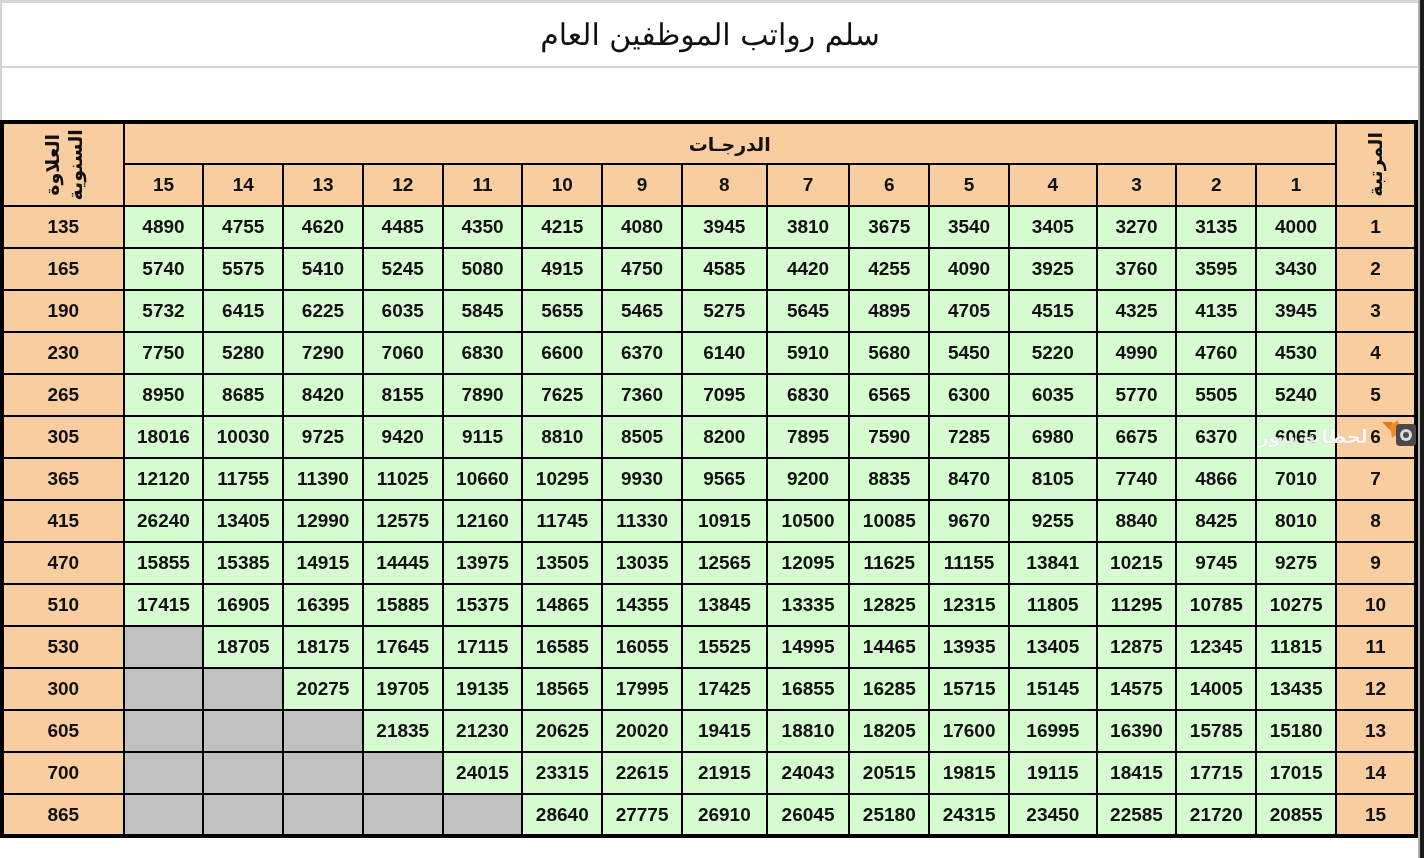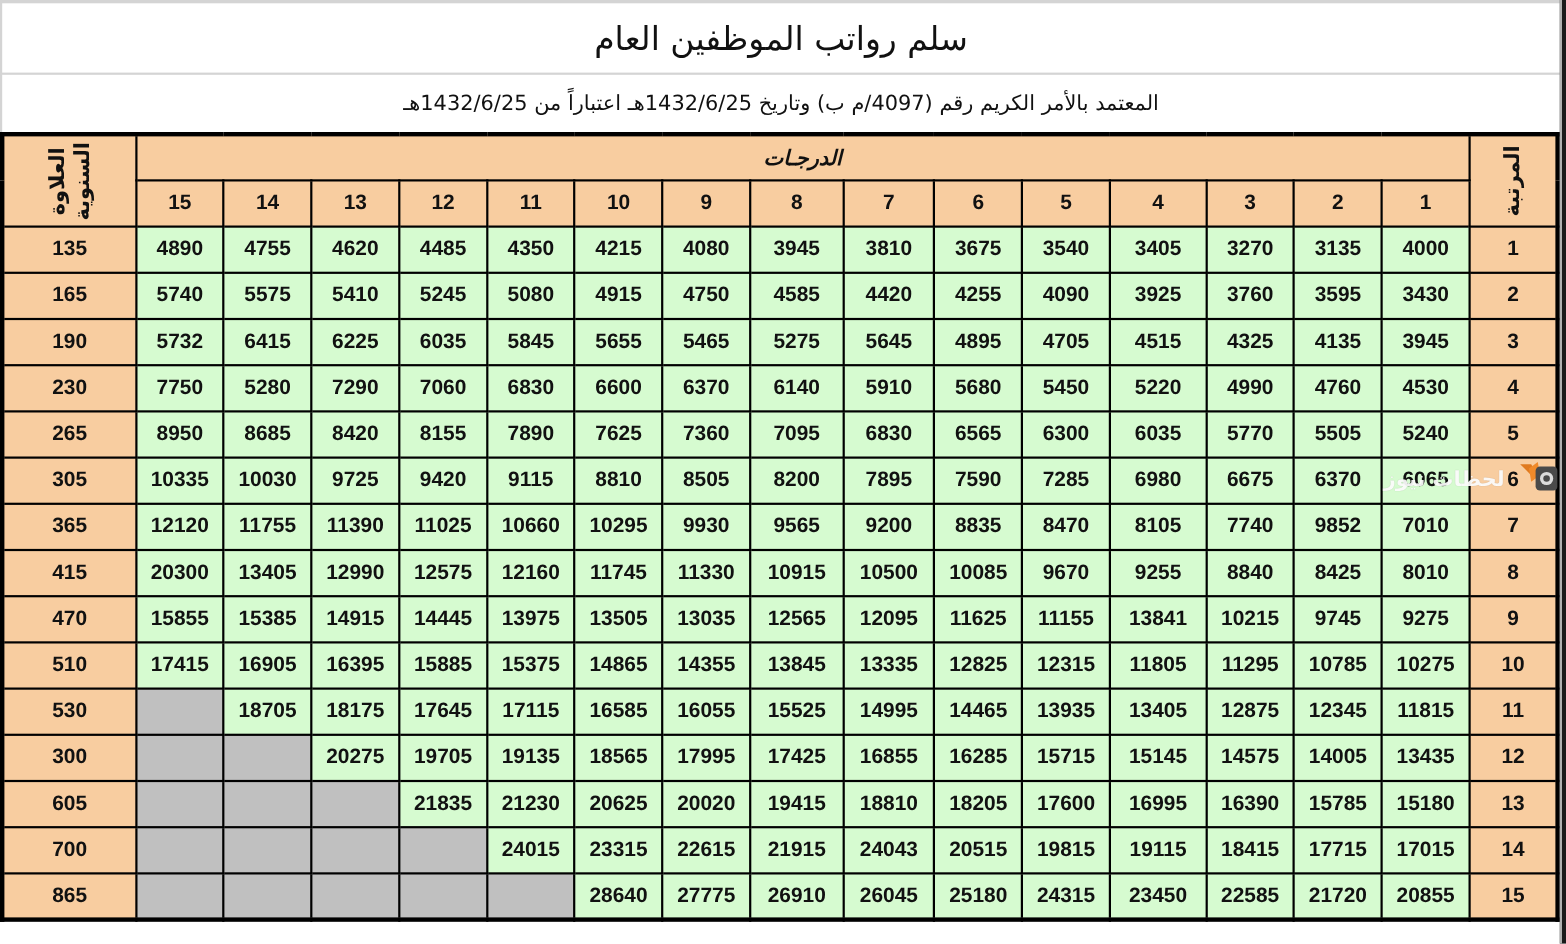--- a/index.html
+++ b/index.html
@@ -12,37 +12,36 @@
   .sep1 { position: absolute; left: 0; top: 66px; width: 1418px; height: 2px; background: #d4d4d4; }
   .subtitle-row { position: absolute; left: 2px; top: 68px; width: 1416px; height: 52px; display: flex; align-items: center; justify-content: center; direction: rtl; font-family: "DejaVu Sans", sans-serif; font-size: 19px; color: #111; }
   .right-strip { position: absolute; left: 1418px; top: 0; width: 6px; height: 858px; background: #1a1a1a; border-left: 2px solid #b0b0b0; }
   table.grid { position: absolute; left: 0; top: 120px; border-collapse: collapse; table-layout: fixed; border: 4px solid #000; }
   table.grid td { border: 2px solid #000; text-align: center; vertical-align: middle; font-weight: bold; font-size: 19px; color: #111; height: 42px; padding: 0; }
   td.peach { background: #f8cda0; }
   td.green { background: #d6fbd0; }
   td.gray { background: #c0c0c0; }
   td.vhead { font-family: "DejaVu Sans", sans-serif; font-weight: normal; font-size: 14px; }
   .vtext { display: inline-block; transform: rotate(-90deg); white-space: pre-line; line-height: 1.2; direction: rtl; }
-  td.degrees-label { font-family: "DejaVu Sans", sans-serif; font-weight: normal; font-size: 14px; height: 50px; font-style: italic; }
+  td.degrees-label { font-family: "DejaVu Sans", sans-serif; font-weight: normal; font-size: 14px; height: 50px; }
   td.grade-num { height: 50px; font-size: 19px; }
   td.rank-col { border-left: 4px solid #000; }
   td.allow-col { border-right: 4px solid #000; }
   .watermark { position: absolute; left: 1258px; top: 416px; width: 160px; height: 40px; pointer-events: none; display: flex; align-items: center; }
   .wm-text { font-family: "DejaVu Sans", sans-serif; font-weight: bold; font-size: 19px; color: rgba(255,255,255,0.92); direction: rtl; text-shadow: 0 0 1px rgba(0,0,0,0.2); }
   .wm-logo { position: absolute; left: 122px; top: 2px; width: 36px; height: 34px; }
 </style>
 </head>
 <body>
 
 <div class="sheet">
   <div class="gridline-top"></div>
   <div class="left-edge"></div>
   <div class="title-row">سلم رواتب الموظفين العام</div>
   <div class="sep1"></div>
-  <div class="subtitle-row">المعتمد بالأمر الكريم رقم (4097/م ب) وتاريخ 1432/6/25هـ اعتباراً من 1432/6/25هـ</div>
 
   <table class="grid">
     <colgroup>
       <col style="width:122px">
         <col style="width:80px">
         <col style="width:80px">
         <col style="width:80px">
         <col style="width:80px">
         <col style="width:80px">
         <col style="width:80px">
@@ -171,21 +170,21 @@
           <td class="green">6565</td>
           <td class="green">6300</td>
           <td class="green">6035</td>
           <td class="green">5770</td>
           <td class="green">5505</td>
           <td class="green">5240</td>
           <td class="peach rank-col">5</td>
         </tr>
         <tr>
           <td class="peach allow-col">305</td>
-          <td class="green">10335</td>
+          <td class="green">18016</td>
           <td class="green">10030</td>
           <td class="green">9725</td>
           <td class="green">9420</td>
           <td class="green">9115</td>
           <td class="green">8810</td>
           <td class="green">8505</td>
           <td class="green">8200</td>
           <td class="green">7895</td>
           <td class="green">7590</td>
           <td class="green">7285</td>
@@ -203,27 +202,27 @@
           <td class="green">11025</td>
           <td class="green">10660</td>
           <td class="green">10295</td>
           <td class="green">9930</td>
           <td class="green">9565</td>
           <td class="green">9200</td>
           <td class="green">8835</td>
           <td class="green">8470</td>
           <td class="green">8105</td>
           <td class="green">7740</td>
-          <td class="green">9852</td>
+          <td class="green">4866</td>
           <td class="green">7010</td>
           <td class="peach rank-col">7</td>
         </tr>
         <tr>
           <td class="peach allow-col">415</td>
-          <td class="green">20300</td>
+          <td class="green">26240</td>
           <td class="green">13405</td>
           <td class="green">12990</td>
           <td class="green">12575</td>
           <td class="green">12160</td>
           <td class="green">11745</td>
           <td class="green">11330</td>
           <td class="green">10915</td>
           <td class="green">10500</td>
           <td class="green">10085</td>
           <td class="green">9670</td>

